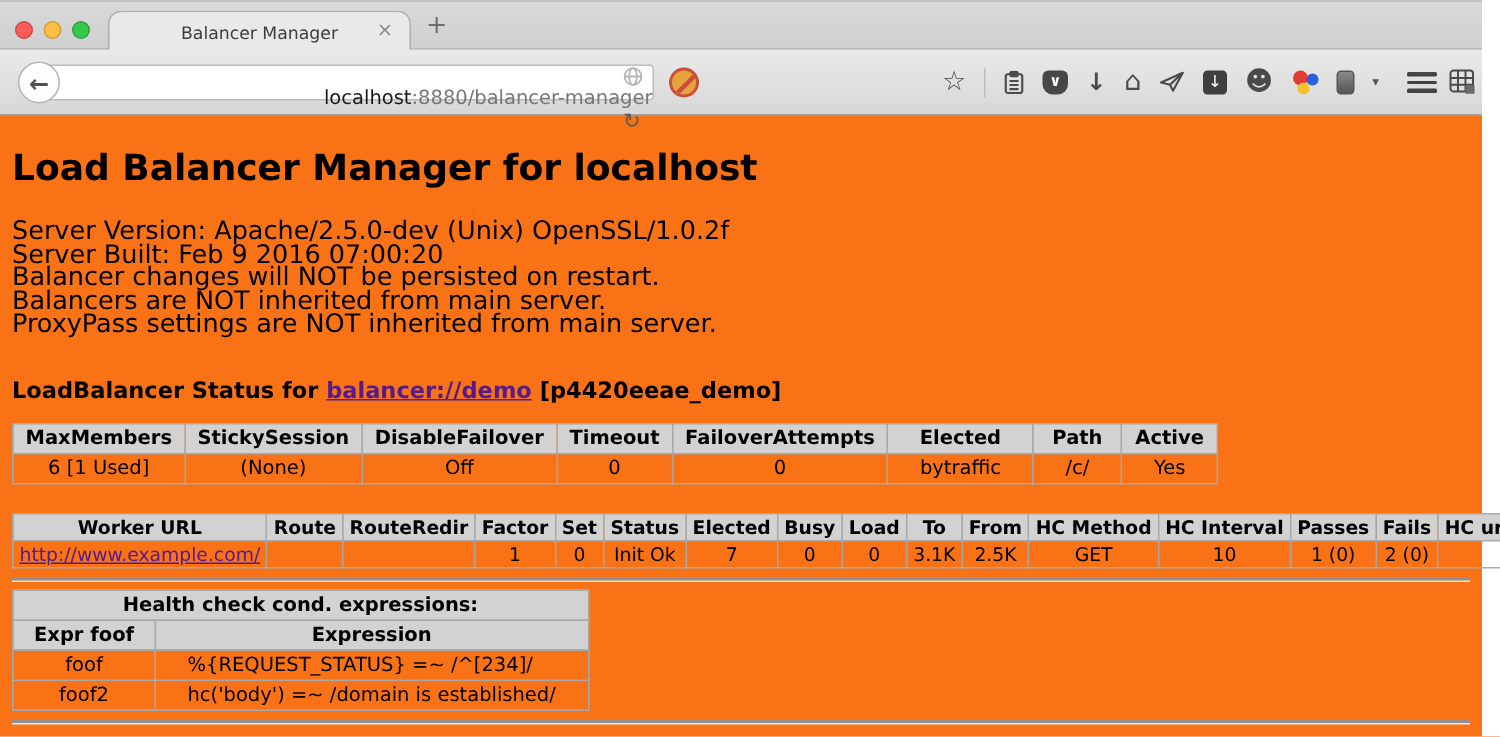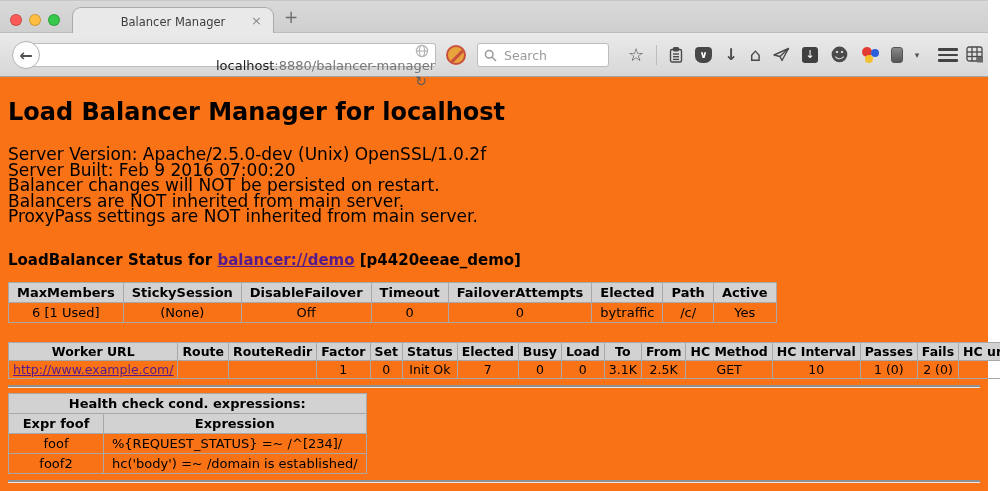--- a/index.html
+++ b/index.html
@@ -69,21 +69,21 @@
 
   
   .content{padding:0 8px;color:#000;}
   h1.pagetitle{font-size:24px;margin:21px 0 0 0;font-weight:bold;}
   .info{margin-top:21px;font-size:17px;line-height:15.6px;}
   .status-line{margin-top:26px;font-size:15px;font-weight:bold;}
   a{color:#551a8b;text-decoration:underline;}
   table{border-collapse:collapse;border:1px solid #6e6e6e;}
   th,td{border:1px solid #a8a8a8;font-size:13px;text-align:center;white-space:nowrap;}
   th{background:#d2d2d2;font-weight:bold;padding:2px 8px;}
-  td{padding:2px 8px;}
+  td{padding:2px 21px;}
   .t1{margin-top:13px;}
   .t2{margin-top:19px;}
   .t2 th{padding:1px 4px;font-size:12.5px;}
   .t2 td{padding:1px 4px;font-size:12.5px;}
   .t3{margin-top:5px;}
   .t3 .col-name{width:78px;}
   .t3 .col-expr{width:226px;}
   .cell-left{text-align:left;}
   hr.rule{margin:6px 0 0 0;border:none;border-top:2px solid #8f8f8f;border-bottom:1px solid #e8e8e8;height:0;}
 </style>
@@ -118,31 +118,20 @@
         </g>
           </svg>
       </span>
       <span class="url-sep"></span>
       <span class="url-text"><span class="url-domain">localhost</span><span class="url-rest">:8880/balancer-manager</span></span>
       <span class="reload">↻</span>
     </div>
 
     <div class="blocked"></div>
 
-    <div class="searchbox">
-      <span style="display:flex;margin-right:5px;">
-        <svg width="13" height="13" viewBox="0 0 13 13">
-            <g fill="none" stroke="#9a9a9a" stroke-width="1.5">
-          <circle cx="5.2" cy="5.2" r="3.8"></circle>
-              <line x1="8.2" y1="8.2" x2="12" y2="12"></line>
-        </g>
-          </svg>
-      </span>
-      <input type="text" placeholder="Search" style="">
-    </div>
 
     <div class="iconrow">
       <span class="ticon glyph18">☆</span>
       <span class="divider"></span>
       <span class="ticon">
         <svg width="14" height="16" viewBox="0 0 14 16">
             <g fill="none" stroke="#4a4a4a" stroke-width="1.4">
           <rect x="1.5" y="2.5" width="11" height="12.5" rx="1.5"></rect>
               <rect x="4.5" y="0.8" width="5" height="3" rx="1" fill="#4a4a4a"></rect>
           <line x1="4" y1="7" x2="10" y2="7"></line>

